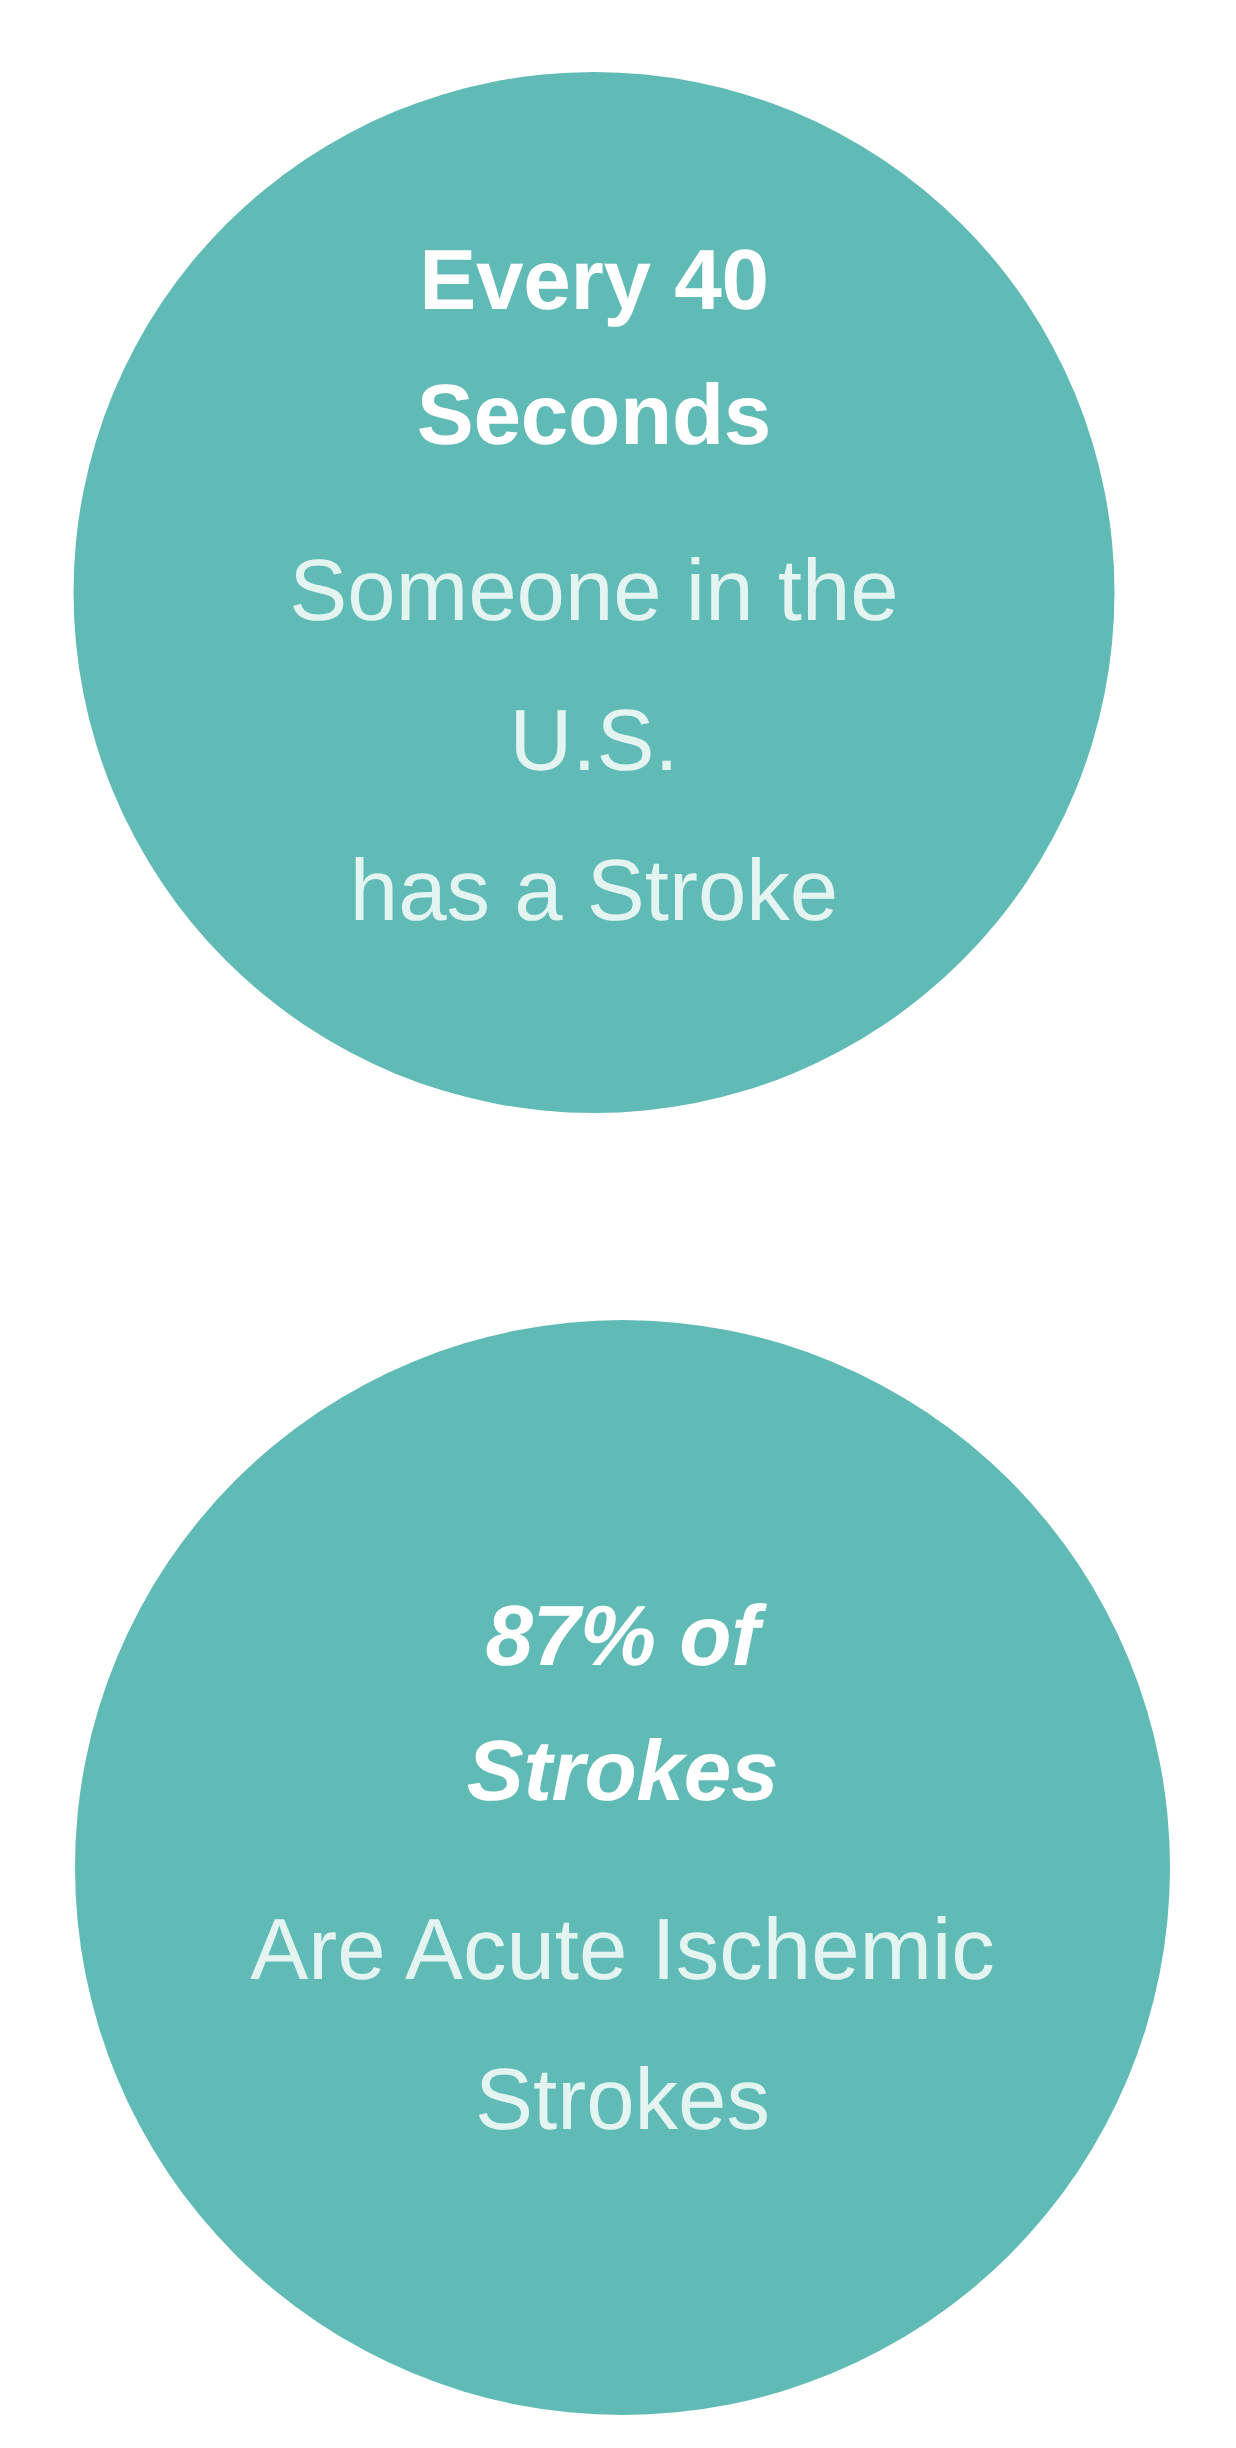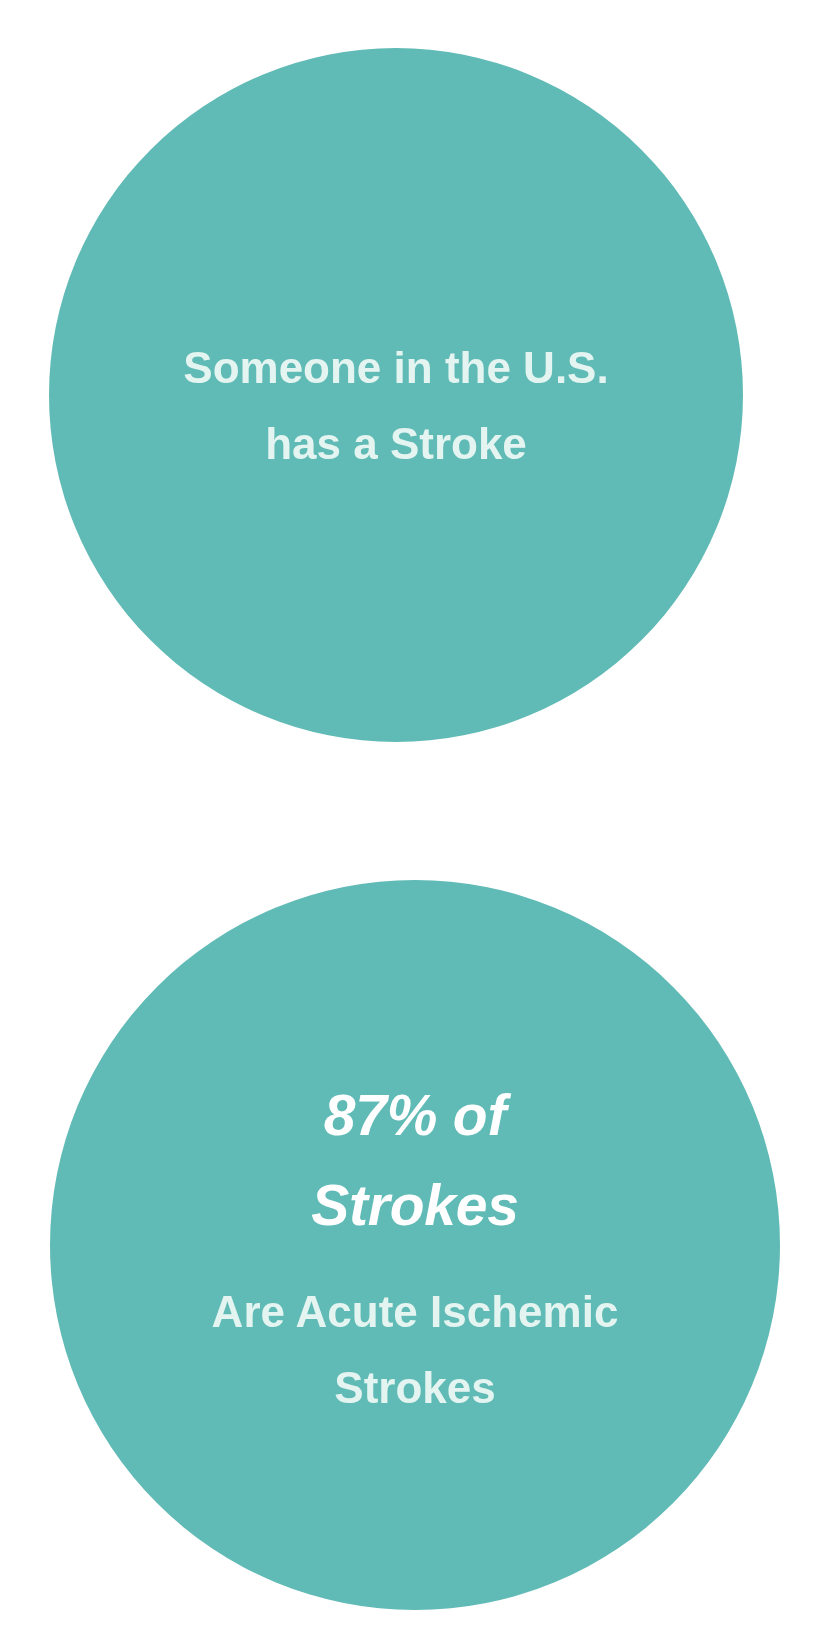--- a/index.html
+++ b/index.html
@@ -59,22 +59,22 @@
     font-weight: bold;
     font-size: 57px;
     line-height: 1.58;
     letter-spacing: -0.2px;
     margin: 0;
     white-space: pre-line;
   }
 
   .stat-body {
     color: #e4f5f1;
-    font-weight: 700;
-    font-size: 44px;
+    font-weight: 400;
+    font-size: 58px;
     line-height: 1.72;
     letter-spacing: 0px;
     margin: 0;
     white-space: pre-line;
   }
 
   .stat-circle--one .stat-headline {
     margin-top: -4px;
   }
 
@@ -90,20 +90,22 @@
   .stat-circle--two .stat-body {
     margin-top: 24px;
   }
 </style>
 </head>
 <body>
 
 <div class="infographic">
 
   <div class="stat-circle stat-circle--one">
+    <p class="stat-headline">Every 40
+Seconds</p>
     <p class="stat-body">Someone in the U.S.
 has a Stroke</p>
   </div>
 
   <div class="stat-circle stat-circle--two">
     <p class="stat-headline">87% of
 Strokes</p>
     <p class="stat-body">Are Acute Ischemic
 Strokes</p>
   </div>

